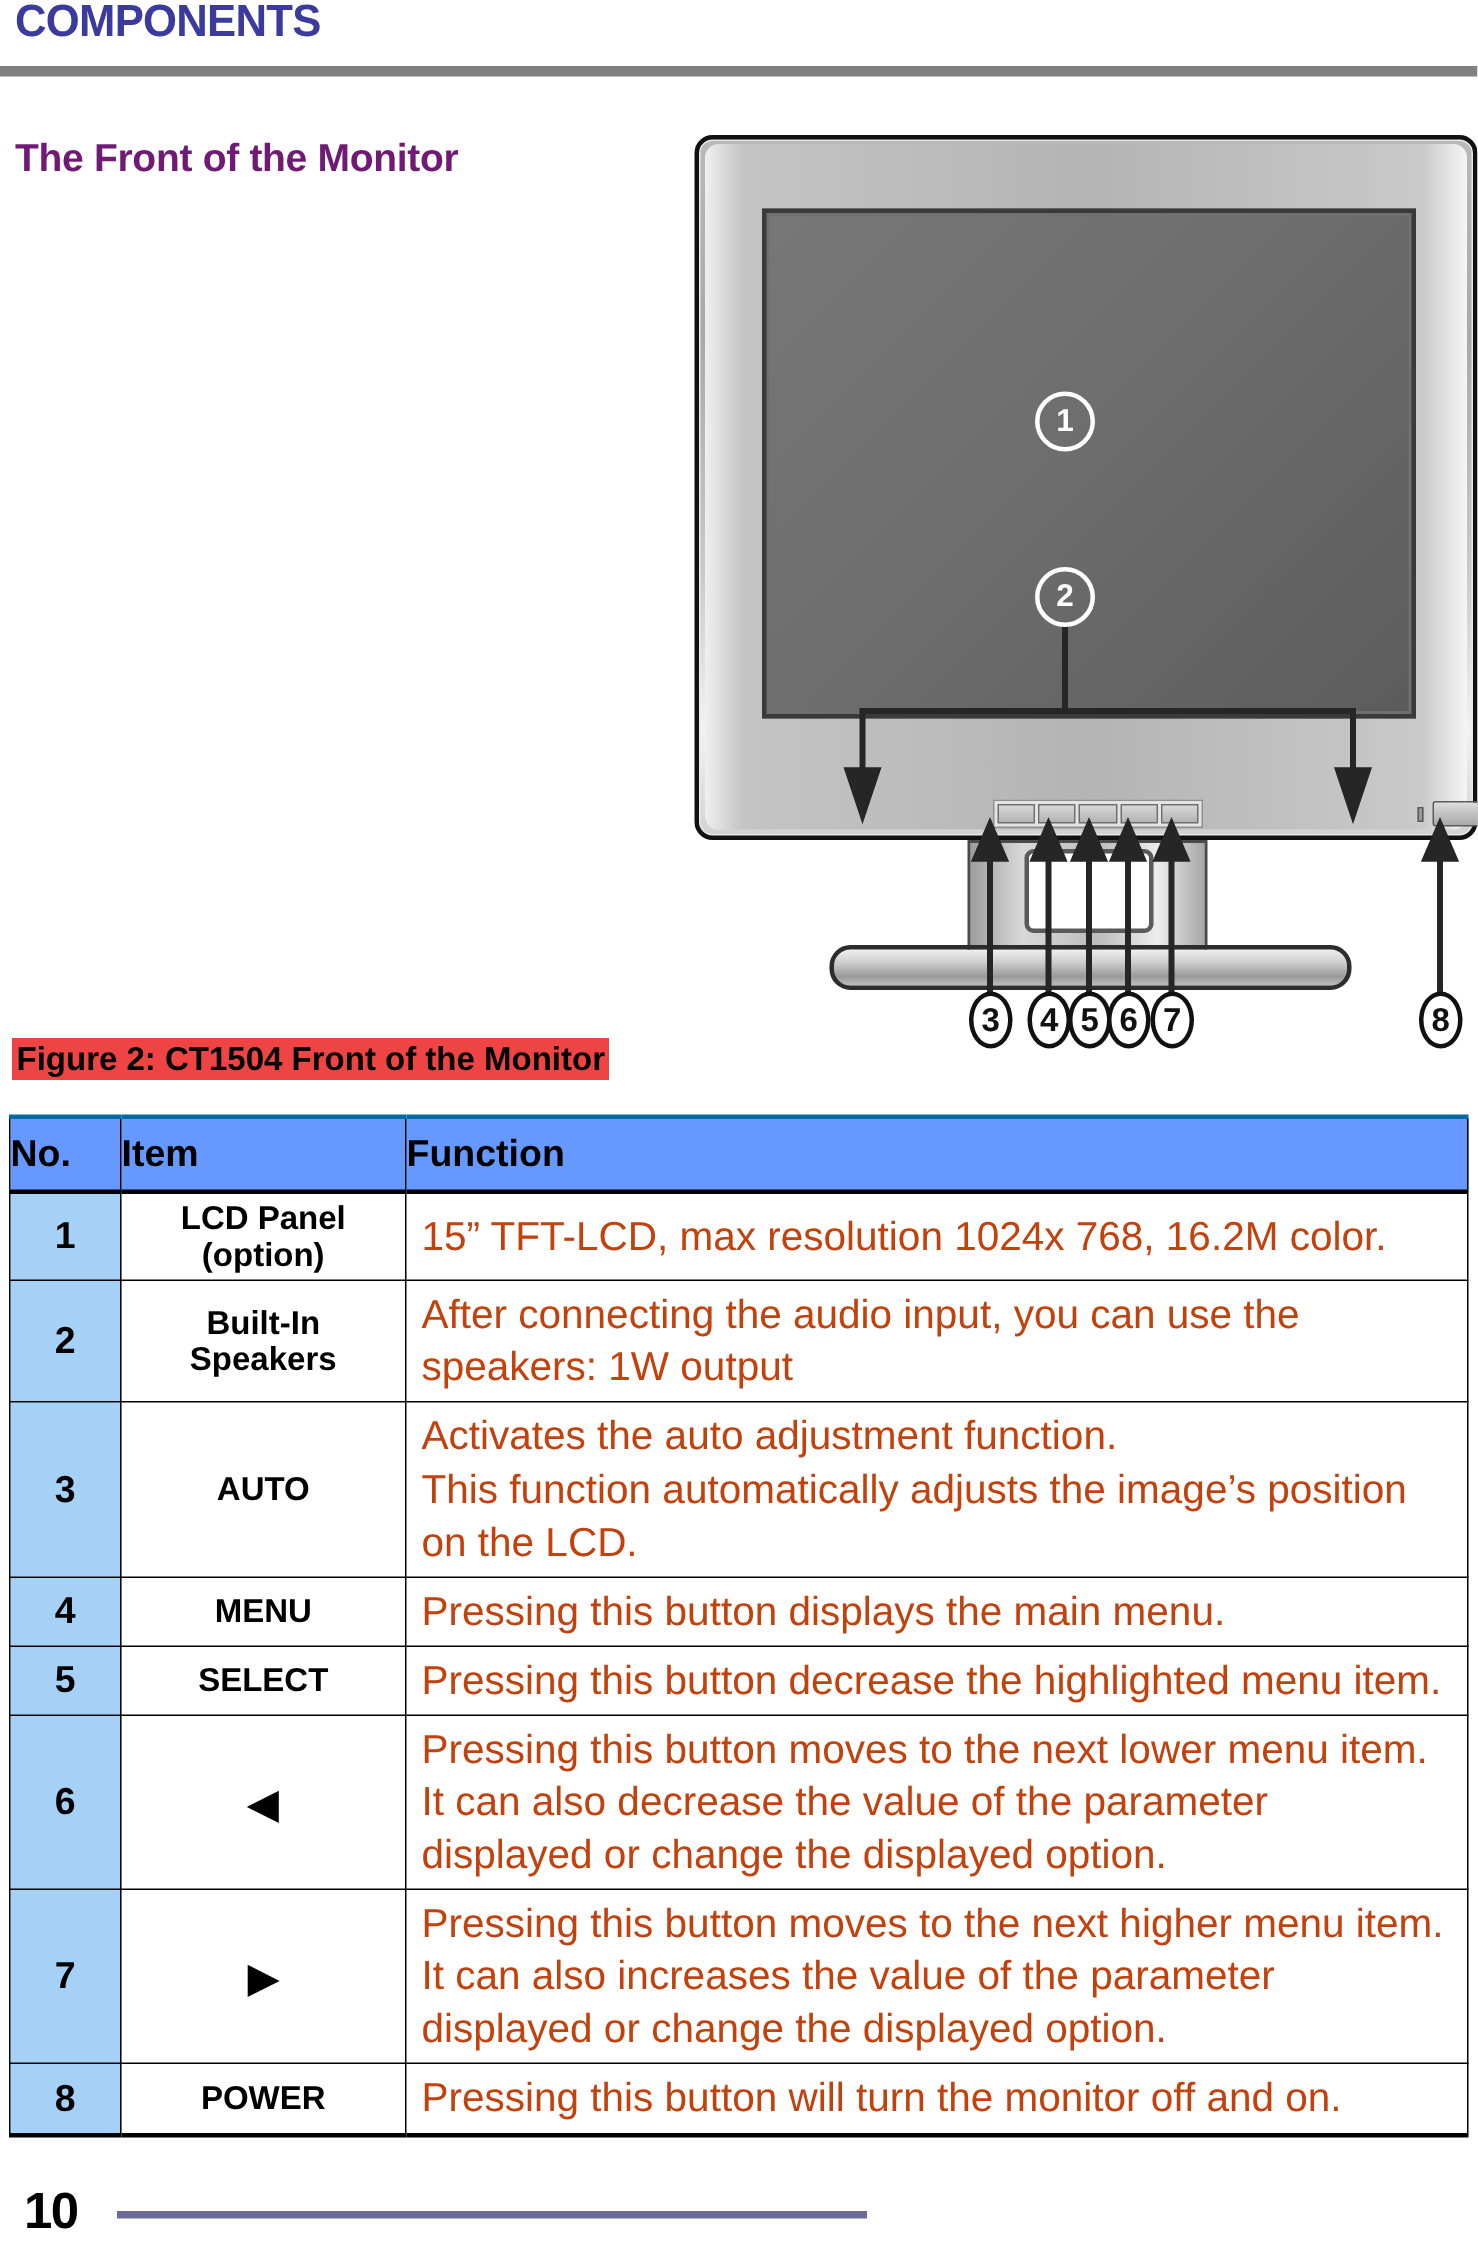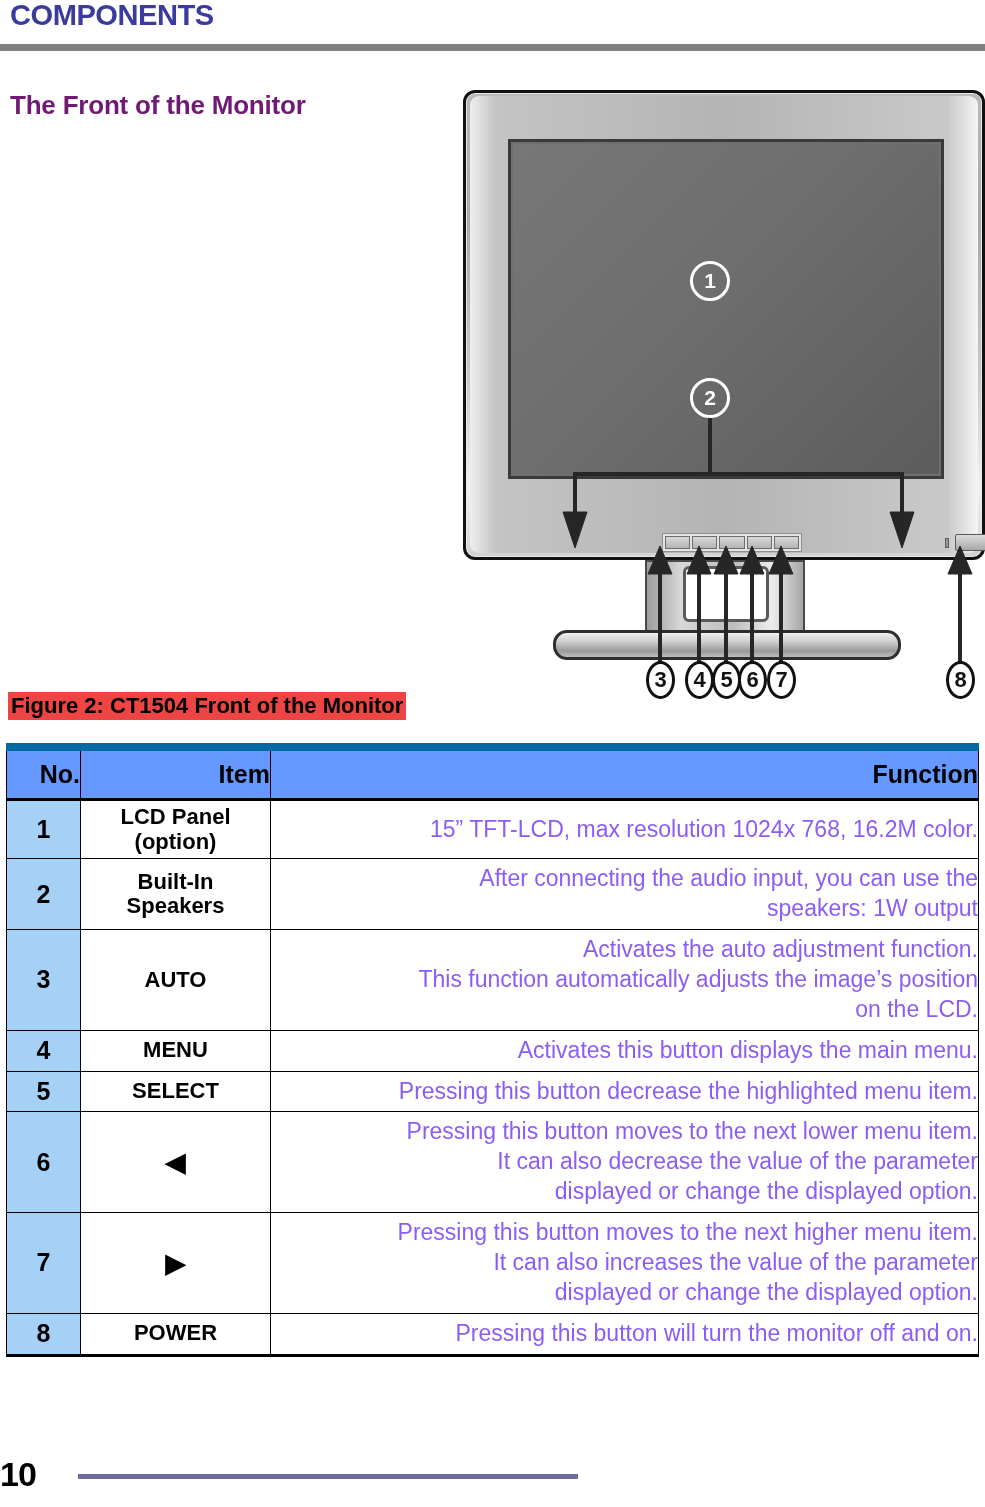--- a/index.html
+++ b/index.html
@@ -246,63 +246,63 @@
   #components-table col.c-fn   { width: 708px; }
 
   #components-table th,
   #components-table td {
     border: 1px solid #000000;
     vertical-align: middle;
     padding: 0;
   }
   #components-table thead th {
     background: #6699FF;
-    border-top: 8px solid #0369a1;
+    border-top: 3px solid #0369a1;
     border-bottom: 3px solid #000000;
     font-size: 25px;
     font-weight: bold;
     color: #000000;
     height: 47px;
-    text-align: right;
+    text-align: left;
   }
   #components-table tbody td.cell-no {
     background: #A6D1F7;
     text-align: center;
     font-size: 25px;
     font-weight: bold;
     color: #000000;
   }
   #components-table tbody td.cell-item {
     text-align: center;
     font-size: 22px;
     font-weight: bold;
     color: #000000;
     line-height: 1.12;
     padding: 4px 2px;
   }
   #components-table tbody td.cell-fn {
-    text-align: right;
-    font-size: 23px;
-    color: #8b5cf6;
+    text-align: left;
+    font-size: 27px;
+    color: #c2410c;
     line-height: 1.3;
     padding: 5px 0 5px 10px;
   }
   #components-table tbody tr:last-child td {
     border-bottom: 3px solid #000000;
   }
   .arrow-glyph {
     font-size: 26px;
     line-height: 1;
   }
   .fn-line { display: block; }
 
   
   #page-number {
     position: absolute;
-    left: 0;
+    left: 16px;
     top: 1455px;
     font-size: 34px;
     font-weight: bold;
     color: #000000;
     letter-spacing: -1px;
   }
   #footer-rule {
     position: absolute;
     left: 78px;
     top: 1474px;
@@ -431,21 +431,21 @@
           <span class="fn-line">This function automatically adjusts the image’s position</span>
           <span class="fn-line">on the LCD.</span>
         </td>
       </tr>
       <tr>
         <td class="cell-no">4</td>
         <td class="cell-item">
           <span class="fn-line">MENU</span>
         </td>
         <td class="cell-fn">
-          <span class="fn-line">Activates this button displays the main menu.</span>
+          <span class="fn-line">Pressing this button displays the main menu.</span>
         </td>
       </tr>
       <tr>
         <td class="cell-no">5</td>
         <td class="cell-item">
           <span class="fn-line">SELECT</span>
         </td>
         <td class="cell-fn">
           <span class="fn-line">Pressing this button decrease the highlighted menu item.</span>
         </td>

